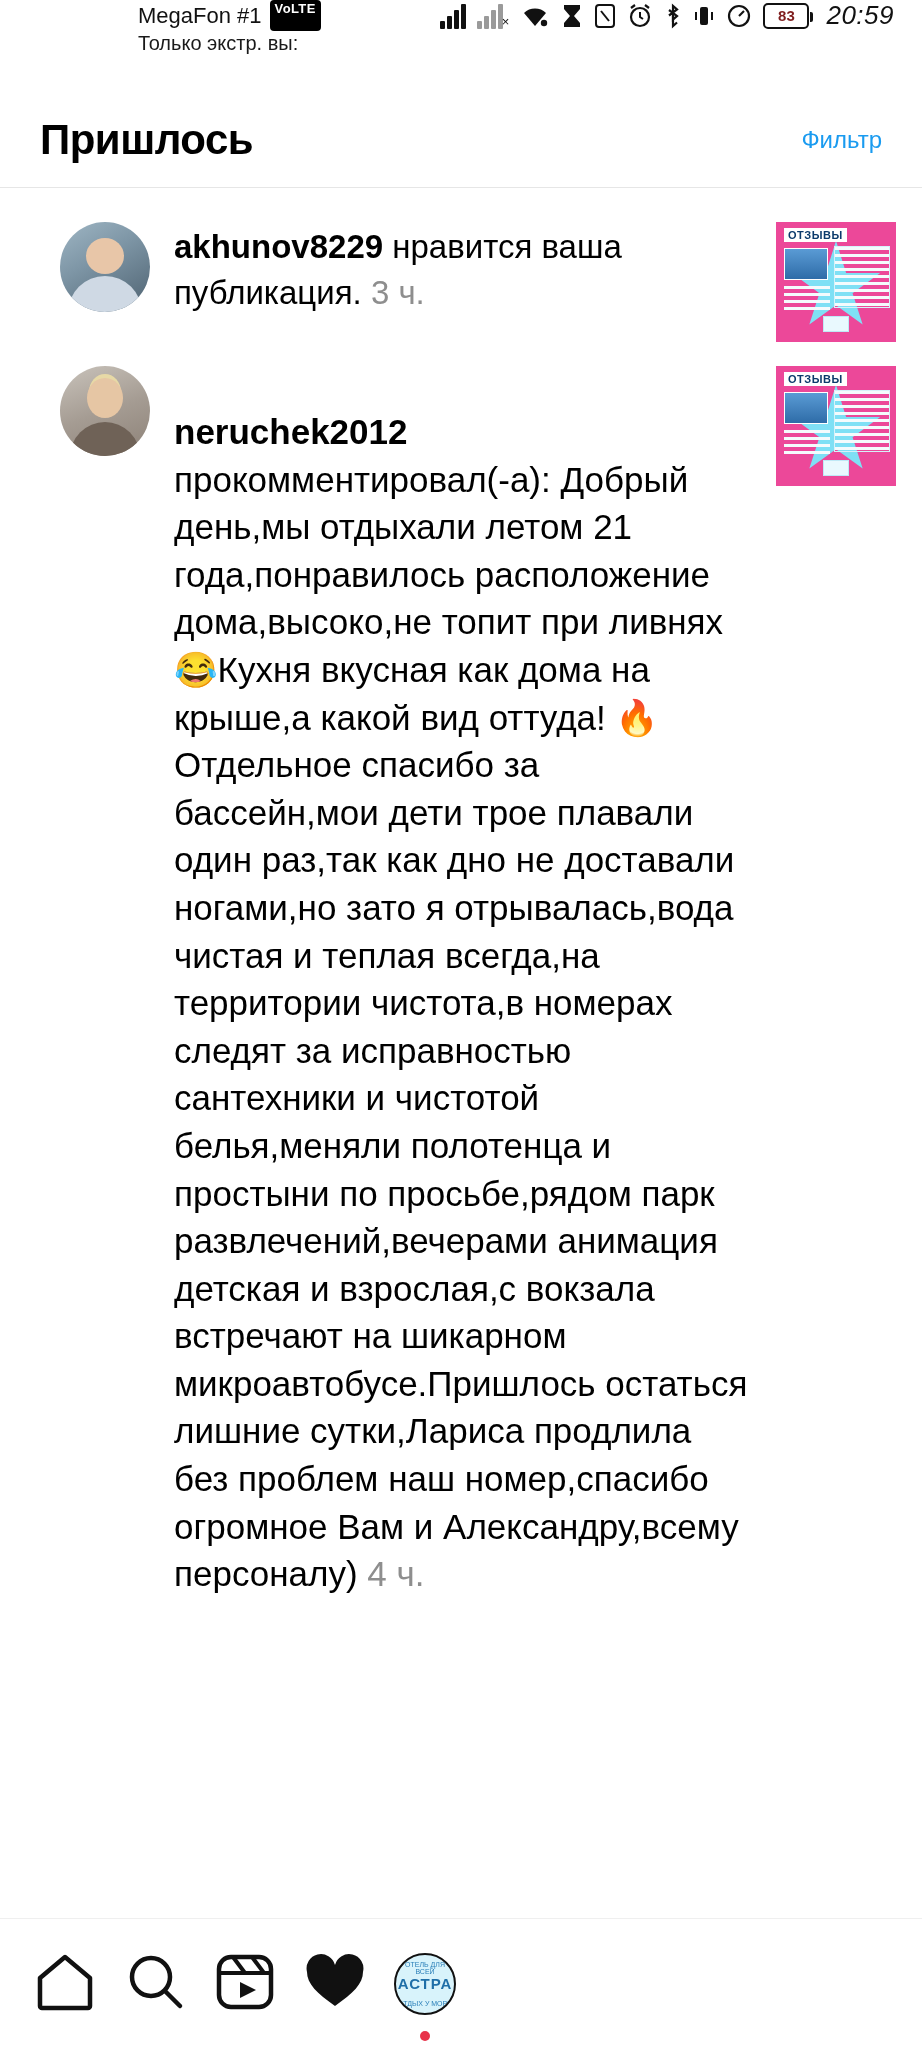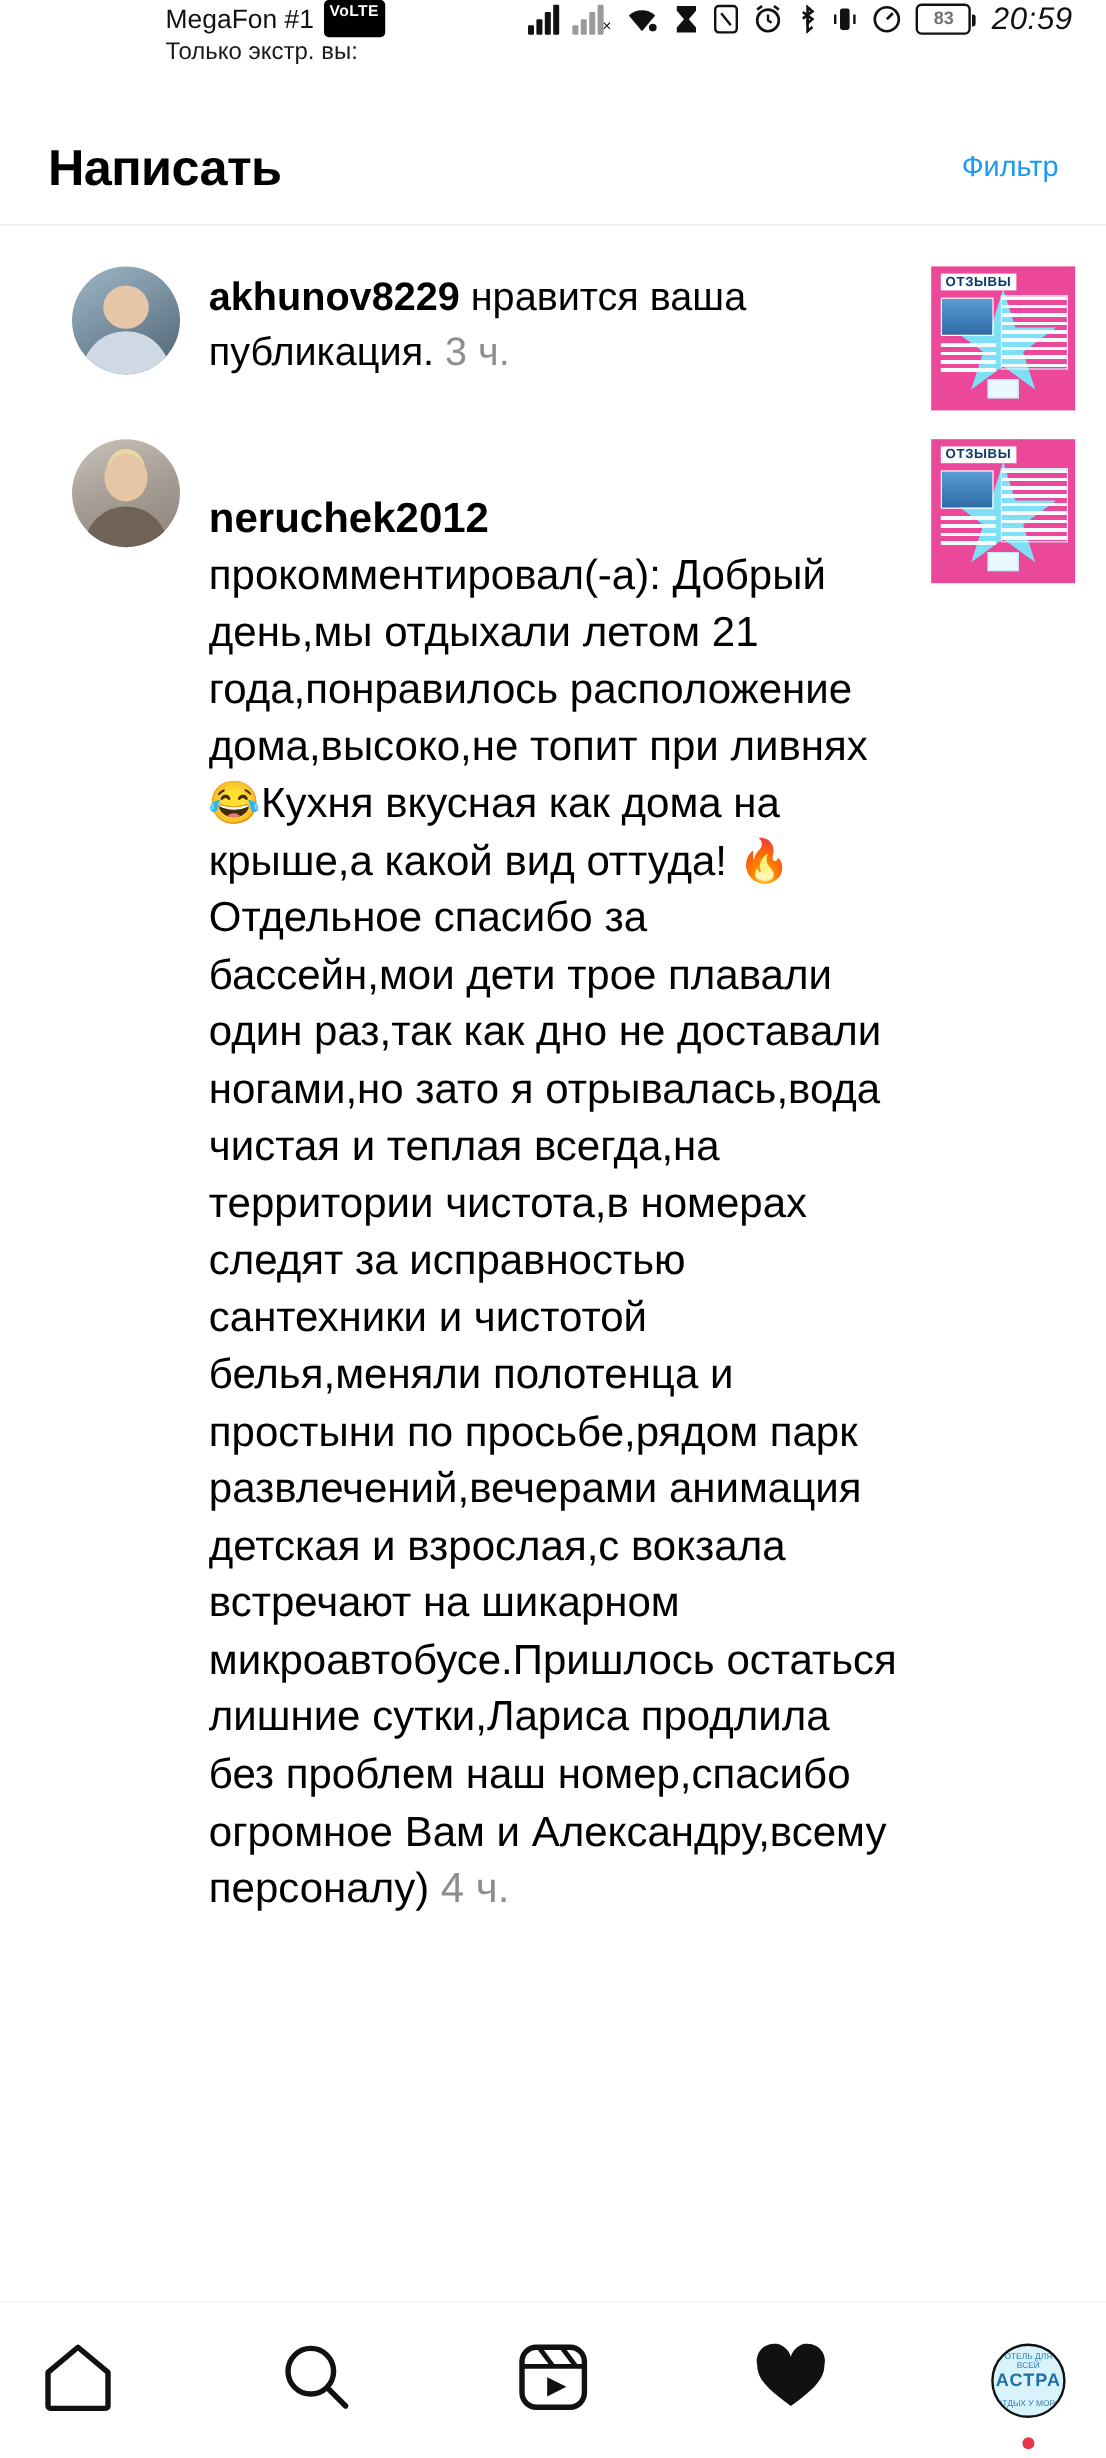--- a/index.html
+++ b/index.html
@@ -66,21 +66,21 @@
   .bars i:nth-child(4) { height: 25px; }
   .bars.dim i { background: #9a9a9a; }
   .xsup { font-size: 13px; vertical-align: super; color: #111; margin-left: -1px; }
 
   .battery {
     width: 46px; height: 26px;
     border: 2.5px solid #111;
     border-radius: 5px;
     position: relative;
     display: flex; align-items: center; justify-content: center;
-    font-size: 15px; font-weight: bold; color: #737373;
+    font-size: 15px; font-weight: bold; color: #7f1d1d;
   }
   .battery::after {
     content: "";
     position: absolute; right: -6px; top: 7px;
     width: 3px; height: 10px; background: #111; border-radius: 0 2px 2px 0;
   }
   .clock { font-size: 26px; color: #111; margin-left: 6px; letter-spacing: 0.5px; font-style: italic; }
 
   
   .header {
@@ -231,21 +231,21 @@
   
   .bottom-nav {
     position: absolute;
     left: 0; bottom: 0;
     width: 922px;
     height: 130px;
     background: #ffffff;
     border-top: 1px solid #efefef;
     display: flex;
     align-items: center;
-    justify-content: space-between;
+    justify-content: flex-start;
     padding: 0 20px;
   }
   .nav-item {
     width: 90px; height: 90px;
     display: flex; align-items: center; justify-content: center;
     position: relative;
   }
   .nav-avatar {
     width: 62px; height: 62px; border-radius: 50%;
     background: #d8f3fb;
@@ -344,21 +344,21 @@
       </svg>
     </span>
     <span class="battery">
       <span>83</span>
     </span>
     <span class="clock">20:59</span>
   </div>
 </div>
 
 <div class="header">
-  <div class="header-title">Написать</div>
+  <div class="header-title">Пришлось</div>
   <div class="header-action">Фильтр</div>
 </div>
 
 <div class="feed">
 
   <div class="activity-row">
     <div class="avatar avatar-a"></div>
     <div class="activity-text">
       <span class="uname">akhunov8229</span><span> нравится ваша публикация. </span><span class="time">3 ч.</span>
     </div>

